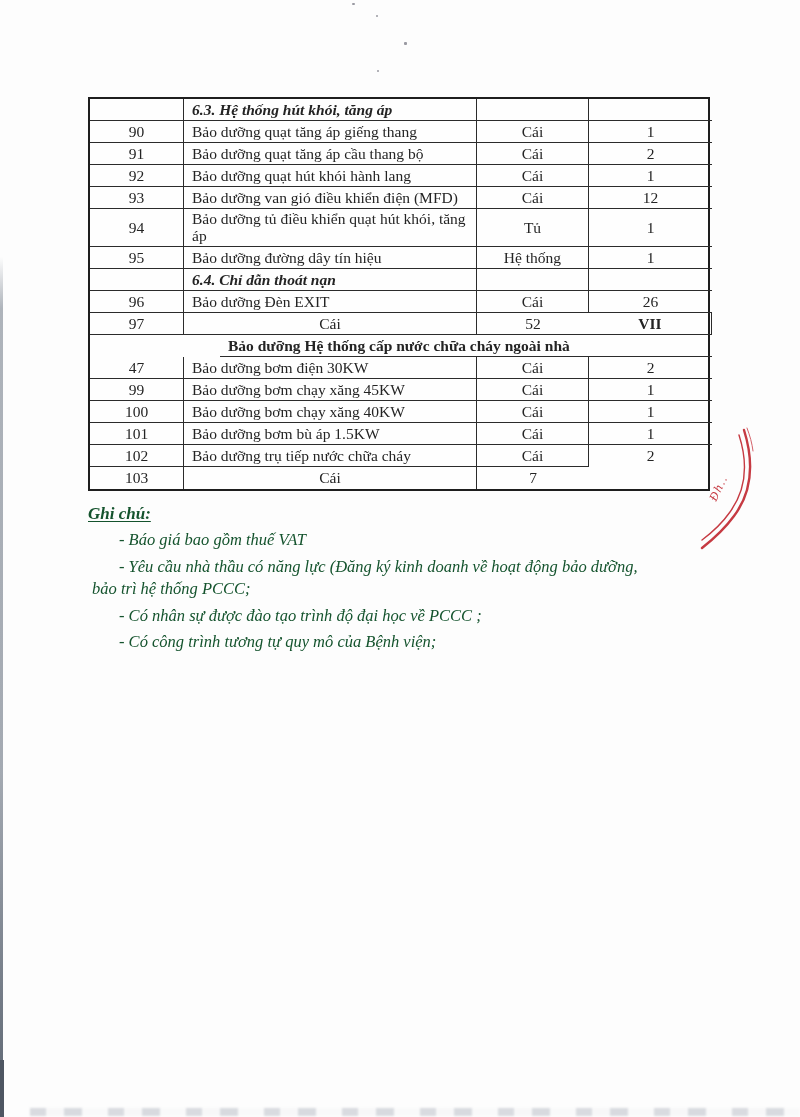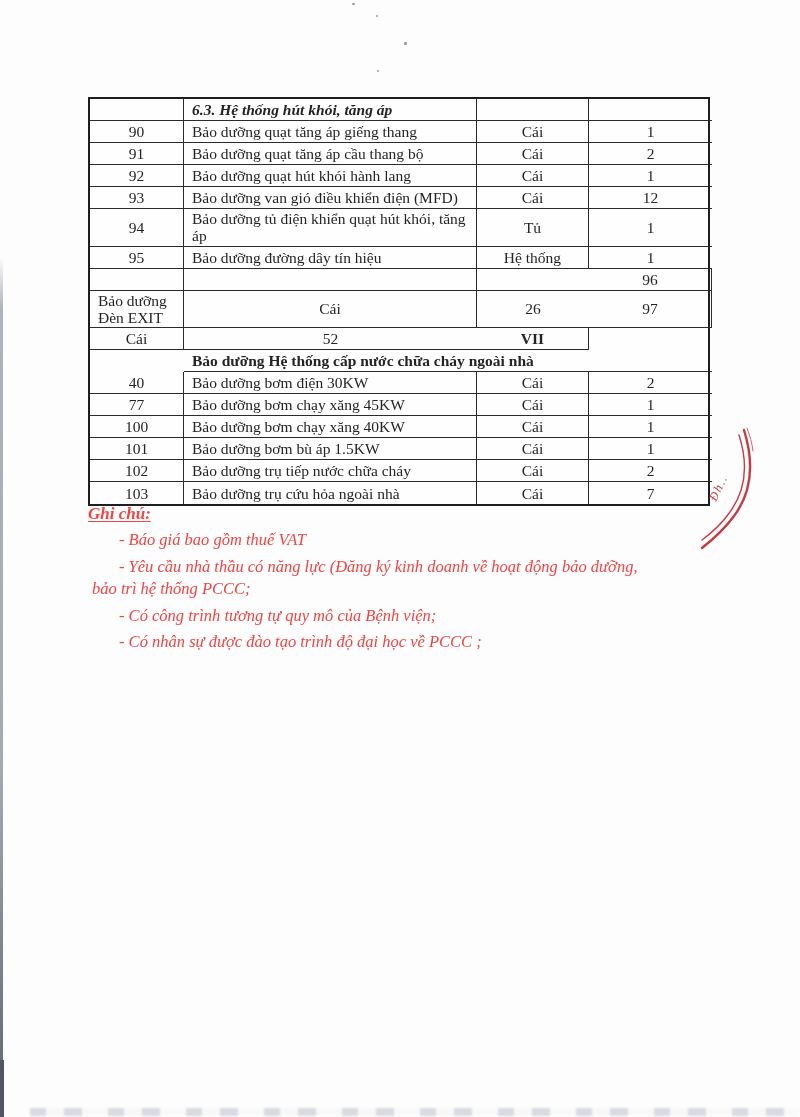--- a/index.html
+++ b/index.html
@@ -27,21 +27,21 @@
   .cell.last { border-right:none; }
   .tbl .cell:nth-last-child(-n+4) { border-bottom:none; }
   .cell.desc { justify-content:flex-start; text-align:left; padding-left:8px; }
   .cell.section-label { font-weight:bold; font-style:italic; }
   .cell.chapter-label { font-weight:bold; }
   .cell.chapter-no { font-weight:bold; }
 
   
   .notes {
     position:absolute; left:88px; top:503px; width:628px;
-    font-style:italic; font-size:16.5px; line-height:22.4px; color:#ef4444;
+    font-style:italic; font-size:16.5px; line-height:22.4px; color:#14532d;
   }
   .notes-title {
     font-weight:bold; text-decoration:underline; text-underline-offset:2px;
     font-size:17px; margin:0 0 1px 0;
   }
   .note { margin:4px; text-indent:27px; white-space:pre-wrap; }
 
   
   .stamp { position:absolute; left:692px; top:418px; width:90px; height:140px; }
   .stamp-script {
@@ -89,73 +89,73 @@
       <div class="cell qty last">2</div>
       <div class="cell num">92</div>
       <div class="cell desc">Bảo dưỡng quạt hút khói hành lang</div>
       <div class="cell unit">Cái</div>
       <div class="cell qty last">1</div>
       <div class="cell num">93</div>
       <div class="cell desc">Bảo dưỡng van gió điều khiển điện (MFD)</div>
       <div class="cell unit">Cái</div>
       <div class="cell qty last">12</div>
       <div class="cell num">94</div>
-      <div class="cell desc">Bảo dưỡng tủ điện khiển quạt hút khói, tăng áp</div>
+      <div class="cell desc">Bảo dưỡng tủ điều khiển quạt hút khói, tăng áp</div>
       <div class="cell unit">Tủ</div>
       <div class="cell qty last">1</div>
       <div class="cell num">95</div>
       <div class="cell desc">Bảo dưỡng đường dây tín hiệu</div>
       <div class="cell unit">Hệ thống</div>
       <div class="cell qty last">1</div>
       <div class="cell num"></div>
+      <div class="cell desc section-label">6.4. Chỉ dẫn thoát nạn</div>
       <div class="cell unit"></div>
       <div class="cell qty last"></div>
       <div class="cell num">96</div>
       <div class="cell desc">Bảo dưỡng Đèn EXIT</div>
       <div class="cell unit">Cái</div>
       <div class="cell qty last">26</div>
       <div class="cell num">97</div>
       <div class="cell unit">Cái</div>
       <div class="cell qty last">52</div>
       <div class="cell num chapter-no">VII</div>
-      <div class="cell desc chapter-label last" style="grid-column: 2 / 5;">Bảo dưỡng Hệ thống cấp nước chữa cháy ngoài nhà</div>
-      <div class="cell num">40</div>
+      <div class="cell desc chapter-label last" style="grid-column: 2 / 5; margin-left: 36px;">Bảo dưỡng Hệ thống cấp nước chữa cháy ngoài nhà</div>
+      <div class="cell num">47</div>
       <div class="cell desc">Bảo dưỡng bơm điện 30KW</div>
       <div class="cell unit">Cái</div>
       <div class="cell qty last">2</div>
-      <div class="cell num">77</div>
+      <div class="cell num">99</div>
       <div class="cell desc">Bảo dưỡng bơm chạy xăng 45KW</div>
       <div class="cell unit">Cái</div>
       <div class="cell qty last">1</div>
       <div class="cell num">100</div>
       <div class="cell desc">Bảo dưỡng bơm chạy xăng 40KW</div>
       <div class="cell unit">Cái</div>
       <div class="cell qty last">1</div>
       <div class="cell num">101</div>
       <div class="cell desc">Bảo dưỡng bơm bù áp 1.5KW</div>
       <div class="cell unit">Cái</div>
       <div class="cell qty last">1</div>
       <div class="cell num">102</div>
       <div class="cell desc">Bảo dưỡng trụ tiếp nước chữa cháy</div>
       <div class="cell unit">Cái</div>
       <div class="cell qty last">2</div>
       <div class="cell num">103</div>
-      <div class="cell desc">Bảo dưỡng trụ cứu hỏa ngoài nhà</div>
       <div class="cell unit">Cái</div>
       <div class="cell qty last">7</div>
     </div>
 
   <div class="notes">
     <p class="notes-title">Ghi chú:</p>
     <div>
         <p class="note">- Báo giá bao gồm thuế VAT</p>
         <p class="note">- Yêu cầu nhà thầu có năng lực (Đăng ký kinh doanh về hoạt động bảo dưỡng,
 bảo trì hệ thống PCCC;</p>
+        <p class="note">- Có nhân sự được đào tạo trình độ đại học về PCCC ;</p>
         <p class="note">- Có công trình tương tự quy mô của Bệnh viện;</p>
-        <p class="note">- Có nhân sự được đào tạo trình độ đại học về PCCC ;</p>
       </div>
   </div>
 
   <svg class="stamp" viewBox="0 0 90 140" aria-hidden="true">
     <path d="M 52 12 C 62 44 60 74 42 98 C 34 109 24 119 10 130" fill="none" stroke="#c63a42" stroke-width="2.4" stroke-linecap="round"></path>
     <path d="M 47 17 C 56 45 54 72 38 94 C 31 104 22 113 10 122" fill="none" stroke="#c63a42" stroke-width="1.4" stroke-linecap="round"></path>
     <path d="M 55 10 C 58 18 60 25 61 33" fill="none" stroke="#d4626a" stroke-width="1" stroke-linecap="round"></path>
     <text class="stamp-script" x="0" y="0" fill="#c63a42" transform="translate(24 84) rotate(-64)">Đh..</text>
   </svg>
 

